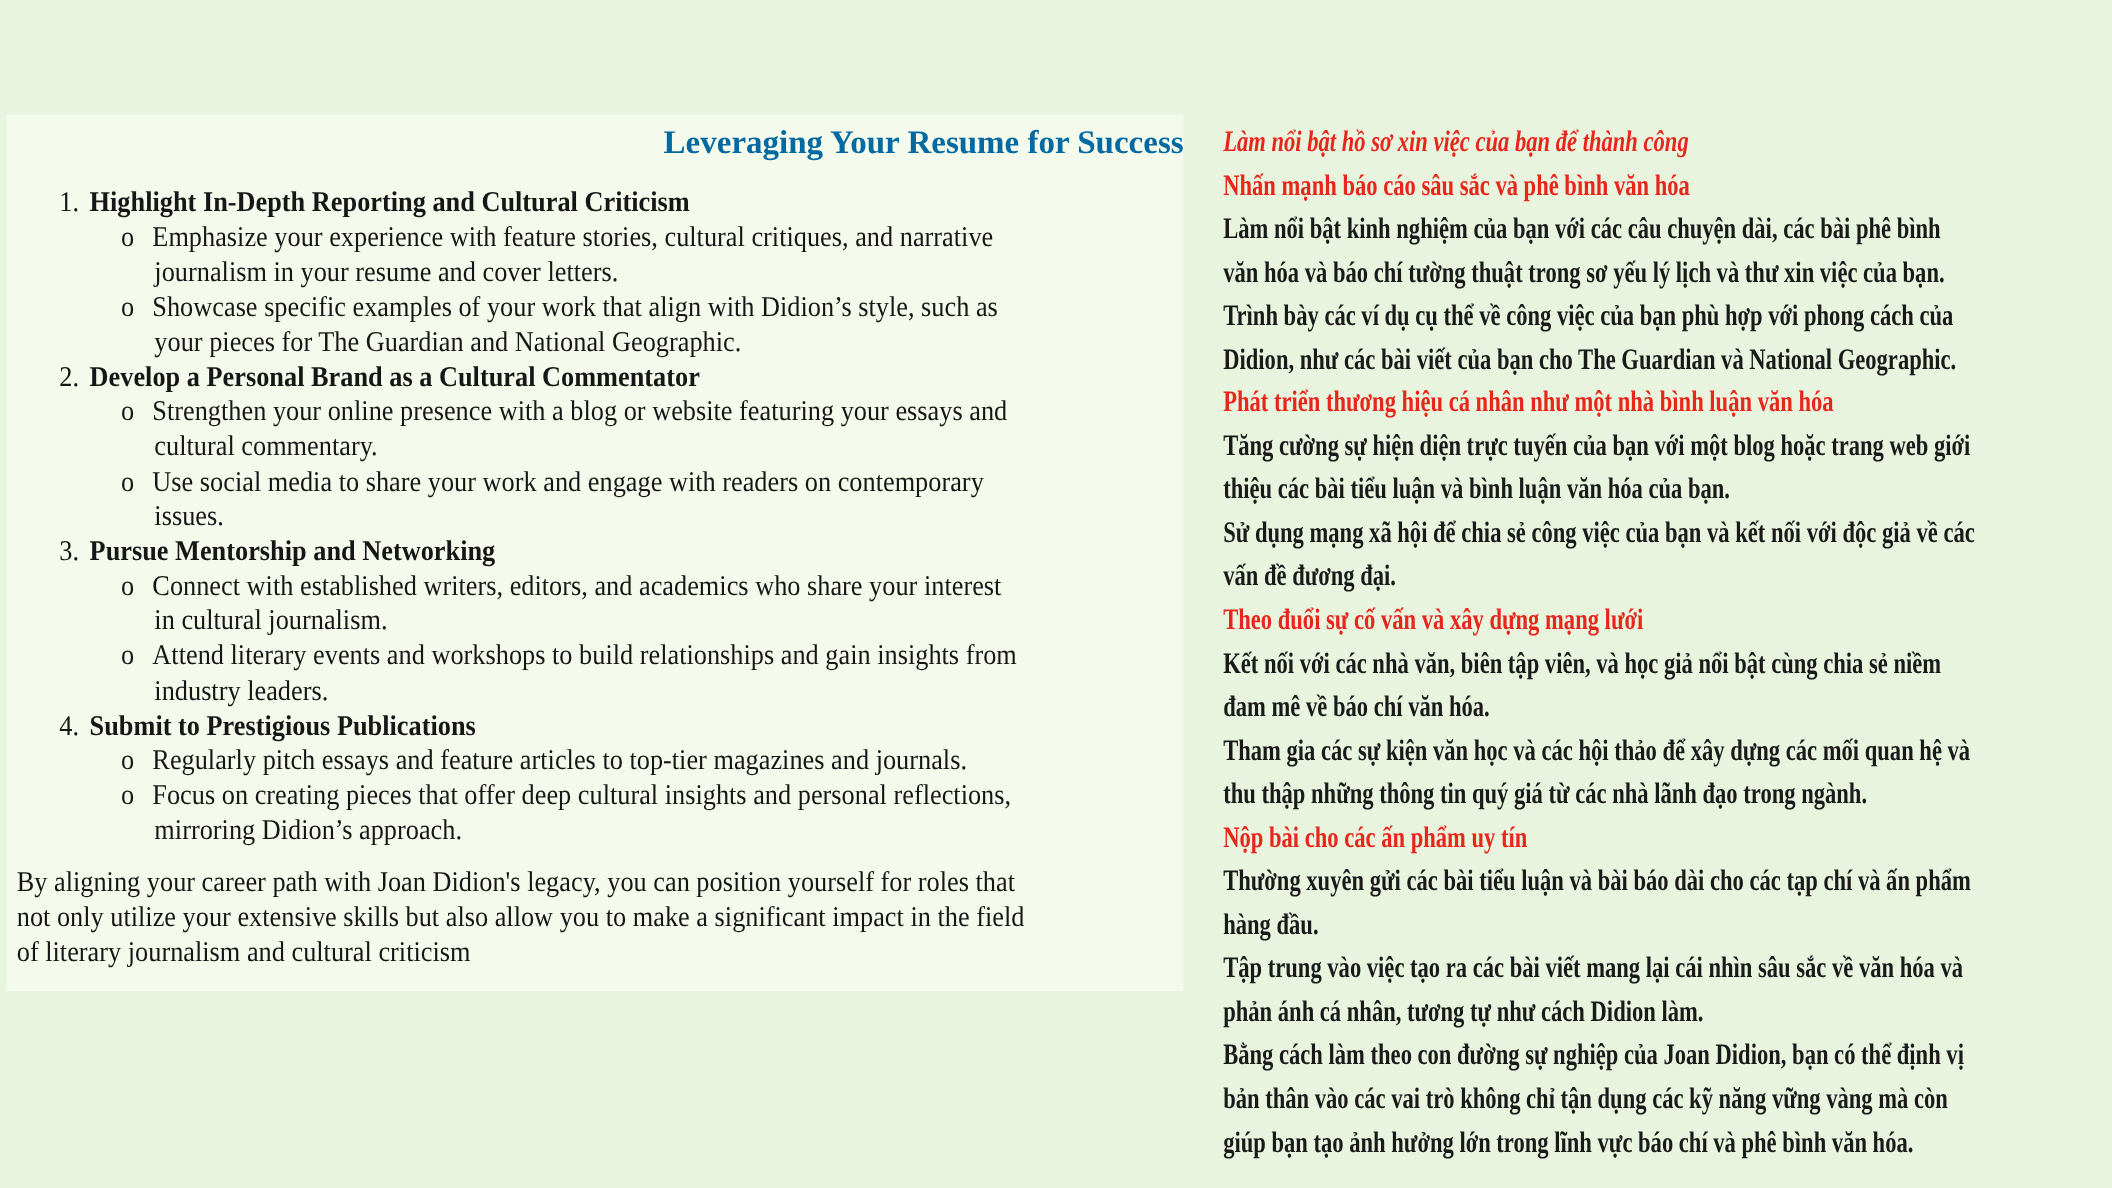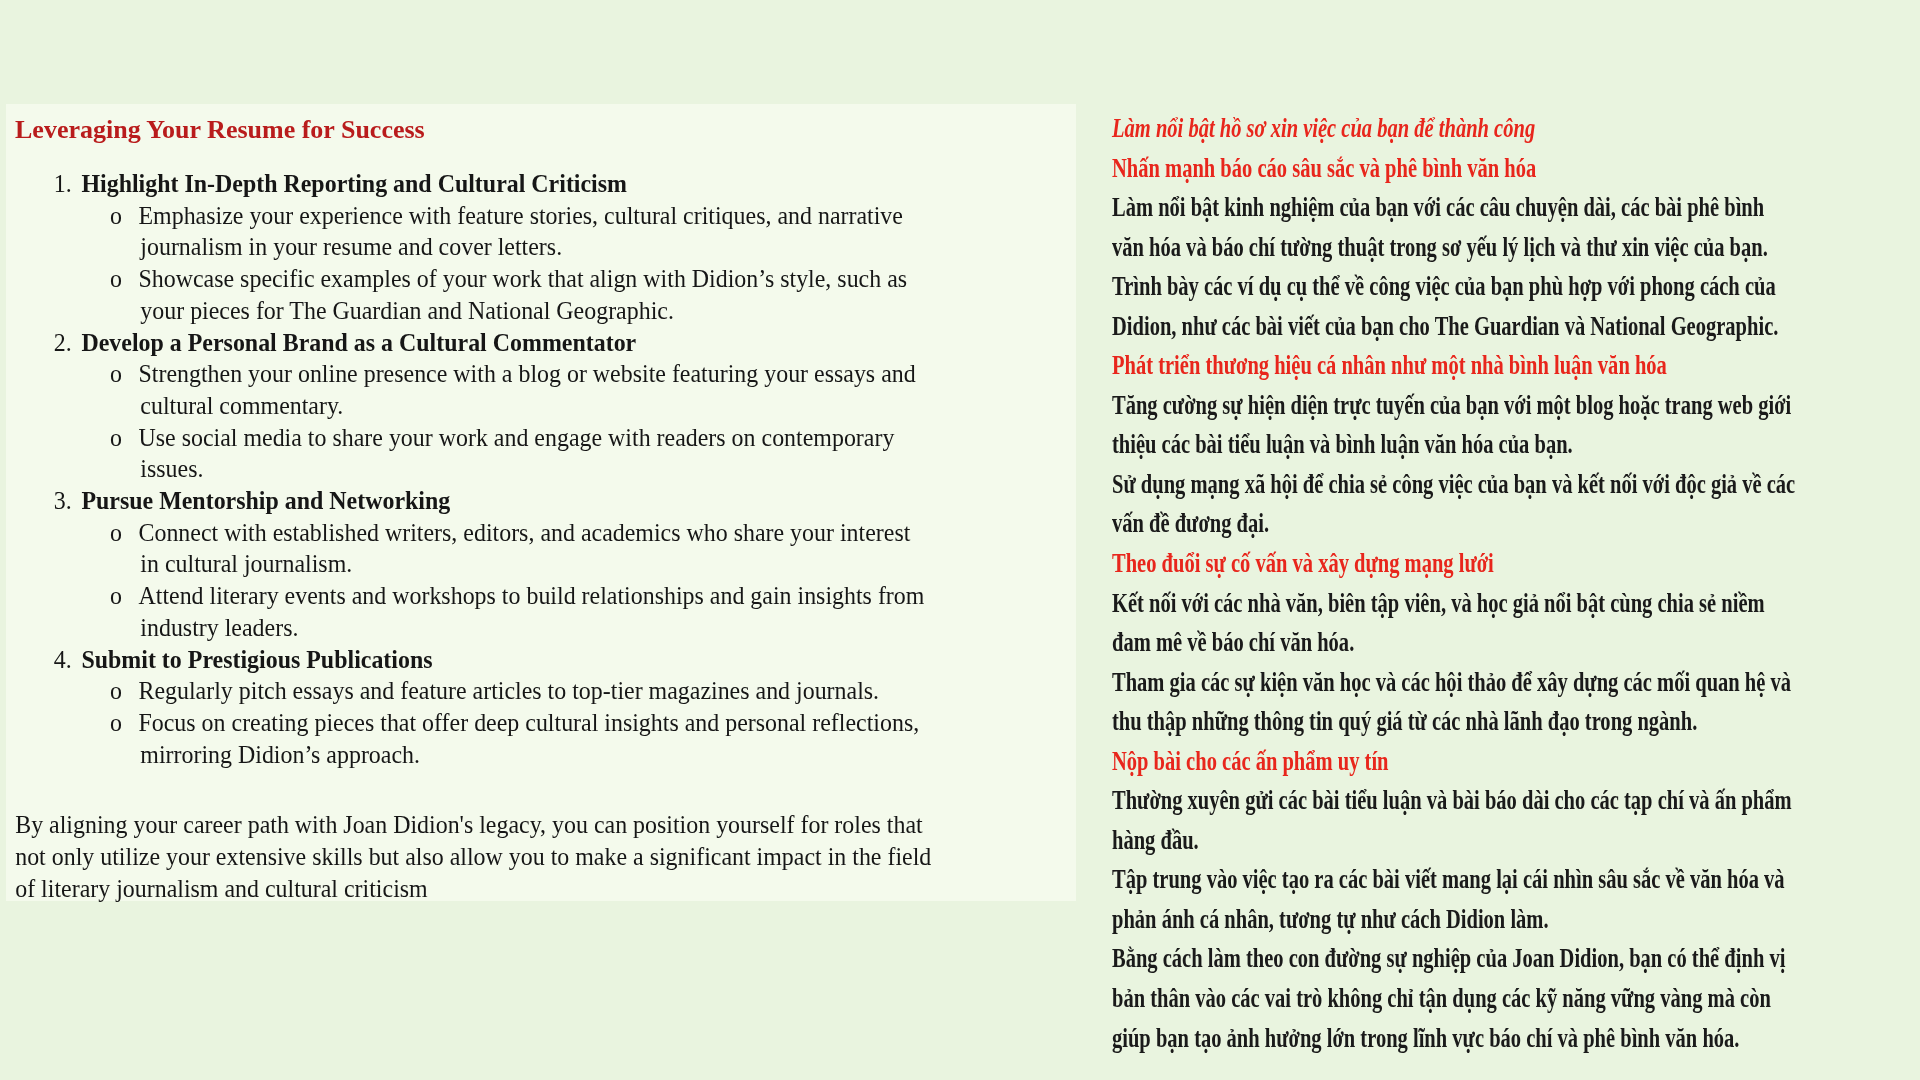--- a/index.html
+++ b/index.html
@@ -1,33 +1,33 @@
 <!DOCTYPE html>
 <html><head>
 <meta charset="utf-8">
 <style>
   html,body{margin:0;padding:0;background:#e9f4df;}
   .page{position:relative;width:1920px;height:1080px;overflow:hidden;
         background:#e9f4df;font-family:"Liberation Serif",serif;}
   
   .doc-panel{position:absolute;left:6px;top:104px;width:1070px;height:797px;
              background:#f4faec;}
-  .doc-title{margin:8px 0 0 9px;font-size:26px;line-height:36px;font-weight:bold;
-             color:#b91c1c;white-space:nowrap;}
+  .doc-title{margin:8px 0 0 9px;font-size:30px;line-height:36px;font-weight:bold;
+             color:#0369a1;white-space:nowrap;text-align:right;}
   .list{margin-top:20px;}
   .l-line{line-height:31.7px;font-size:26px;color:#161616;white-space:nowrap;
           transform:scaleX(0.92);transform-origin:0 0;}
   .l-h{padding-left:52px;}
   .l-h .num{display:inline-block;width:30px;}
   .l-h .htext{font-weight:bold;}
   .l-b{padding-left:113px;}
   .l-b .marker{display:inline-block;width:31px;}
   .l-c{padding-left:146px;}
   .l-p{padding-left:10px;}
-  .closing{margin-top:39px;}
+  .closing{margin-top:16px;}
   
   .viet-col{position:absolute;left:1112px;top:96px;width:800px;margin-top:13px;}
   .v-line{font-size:27px;font-weight:bold;line-height:39.55px;color:#1a1a1a;
           white-space:nowrap;transform:scaleX(0.76);transform-origin:0 0;}
   .s-red{color:#e8261c;}
   .s-red-italic{color:#e8261c;font-style:italic;}
 </style>
 </head>
 <body>
 

